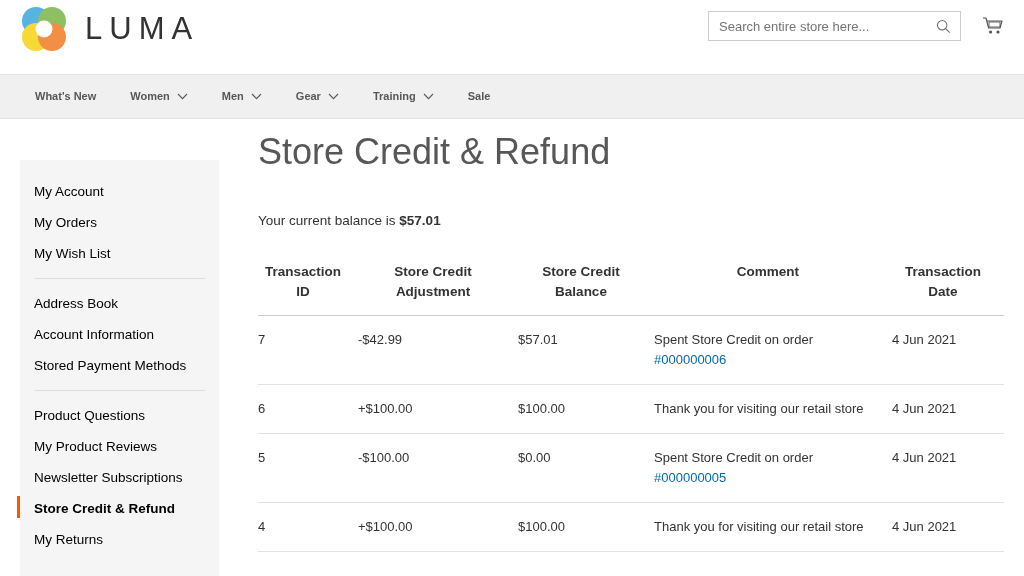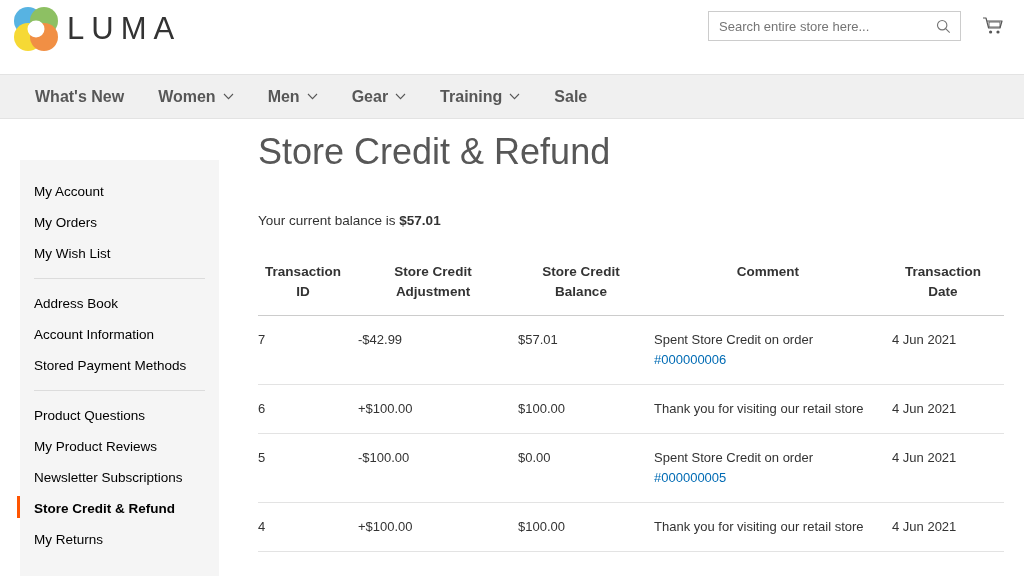--- a/index.html
+++ b/index.html
@@ -12,24 +12,24 @@
   }
 
   
   .header {
     position: relative;
     height: 74px;
     background: #ffffff;
   }
   .logo-wrap {
     position: absolute;
-    left: 9px; top: 4px;
+    left: 17px; top: 4px;
     display: flex;
     align-items: center;
-    gap: 4px;
+    gap: 14px;
   }
   .logo-mark { width: 54px; height: 50px; display: block; }
   .logo-text {
     font-size: 31px;
     letter-spacing: 7px;
     color: #333333;
     font-weight: 400;
   }
 
   .search-wrap {
@@ -76,21 +76,21 @@
     border-bottom: 1px solid #e3e3e3;
     display: flex;
     align-items: center;
     padding-left: 18px;
   }
   .nav-item {
     display: flex;
     align-items: center;
     gap: 7px;
     padding: 4px 17px;
-    font-size: 16px;
+    font-size: 11px;
     font-weight: bold;
     color: #575757;
     cursor: pointer;
     height: 100%;
     line-height: 43px;
   }
   .nav-item .chev { display: block; }
 
   
   .page {

